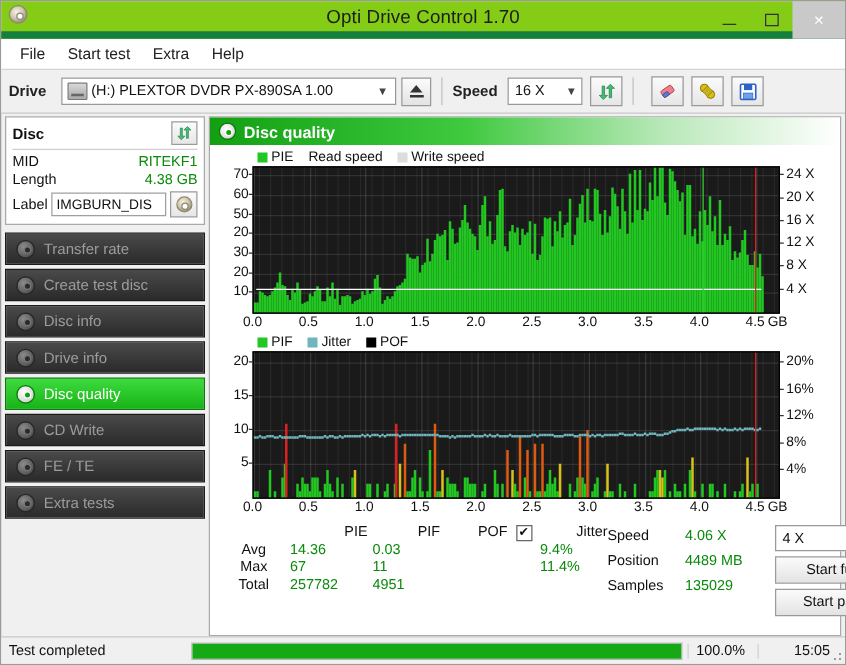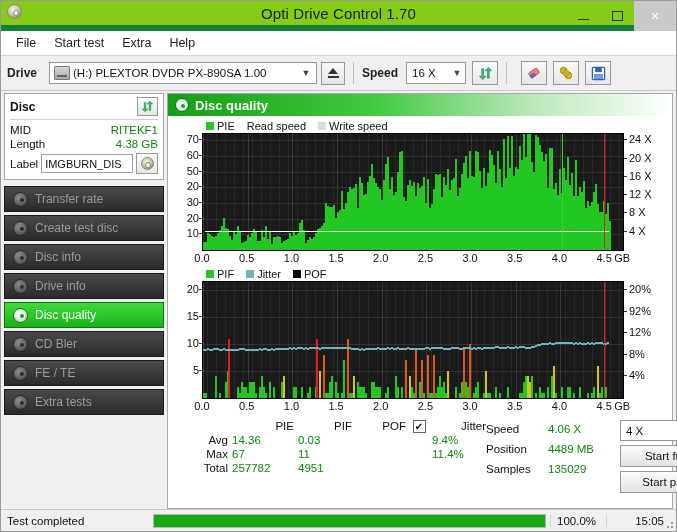--- a/index.html
+++ b/index.html
@@ -271,21 +271,21 @@
   .stats {
     display: flex; padding: 4px 6px 0 8px; gap: 0; flex: 1; min-height: 0;
   }
   .stats-left { width: 300px; flex: 0 0 300px; }
   .stats-grid {
     display: grid;
     grid-template-columns: 54px 66px 58px 54px 22px 58px;
     font-size: 11.5px; align-items: center;
   }
   .stats-grid .h { color: #111; text-align: right; padding: 1px 2px; }
-  .stats-grid .rh { color: #111; text-align: right; padding: 1px 2px; }
+  .stats-grid .rh { color: #111; text-align: center; padding: 1px 2px; }
   .stats-grid .v { color: #0a8a0a; padding: 1px 2px; }
   .cbx {
     width: 13px; height: 13px; border: 1px solid #666; background: #fff;
     display: flex; align-items: center; justify-content: center;
     font-size: 10px; color: #111; margin: 0 auto;
   }
   .stats-right { flex: 1; display: flex; gap: 6px; padding-left: 10px; }
   .sr-grid {
     display: grid; grid-template-columns: 62px 66px; grid-auto-rows: 20px;
     font-size: 11.5px; align-items: center;
@@ -450,21 +450,21 @@
         <div class="nav-item">
           <span class="nav-ico"></span>
           <span>Drive info</span>
         </div>
         <div class="nav-item active">
           <span class="nav-ico"></span>
           <span>Disc quality</span>
         </div>
         <div class="nav-item">
           <span class="nav-ico"></span>
-          <span>CD Bler</span>
+          <span>CD Write</span>
         </div>
         <div class="nav-item">
           <span class="nav-ico"></span>
           <span>FE / TE</span>
         </div>
         <div class="nav-item">
           <span class="nav-ico"></span>
           <span>Extra tests</span>
         </div>
       </div>
@@ -1230,21 +1230,21 @@
                 <div class="jitterdot" style="left: 404px; top: 60.4524px; width: 2px;"></div>
                 <div class="redline" style="left: 401.234px;"></div>
               </div>
             <div class="yaxis2" id="c2-y2">
                 <div class="tick" style="top: 94.4186px;">4%</div>
                 <div class="tickmark" style="top: 94.4186px;"></div>
                 <div class="tick" style="top: 72.8372px;">8%</div>
                 <div class="tickmark" style="top: 72.8372px;"></div>
                 <div class="tick" style="top: 51.2558px;">12%</div>
                 <div class="tickmark" style="top: 51.2558px;"></div>
-                <div class="tick" style="top: 29.6744px;">92%</div>
+                <div class="tick" style="top: 29.6744px;">16%</div>
                 <div class="tickmark" style="top: 29.6744px;"></div>
                 <div class="tick" style="top: 8.09302px;">20%</div>
                 <div class="tickmark" style="top: 8.09302px;"></div>
               </div>
           </div>
           <div class="xaxis" id="c2-x">
               <div class="xt" style="left: 0px;">0.0</div>
               <div class="xt" style="left: 44.6809px;">0.5</div>
               <div class="xt" style="left: 89.3617px;">1.0</div>
               <div class="xt" style="left: 134.043px;">1.5</div>

